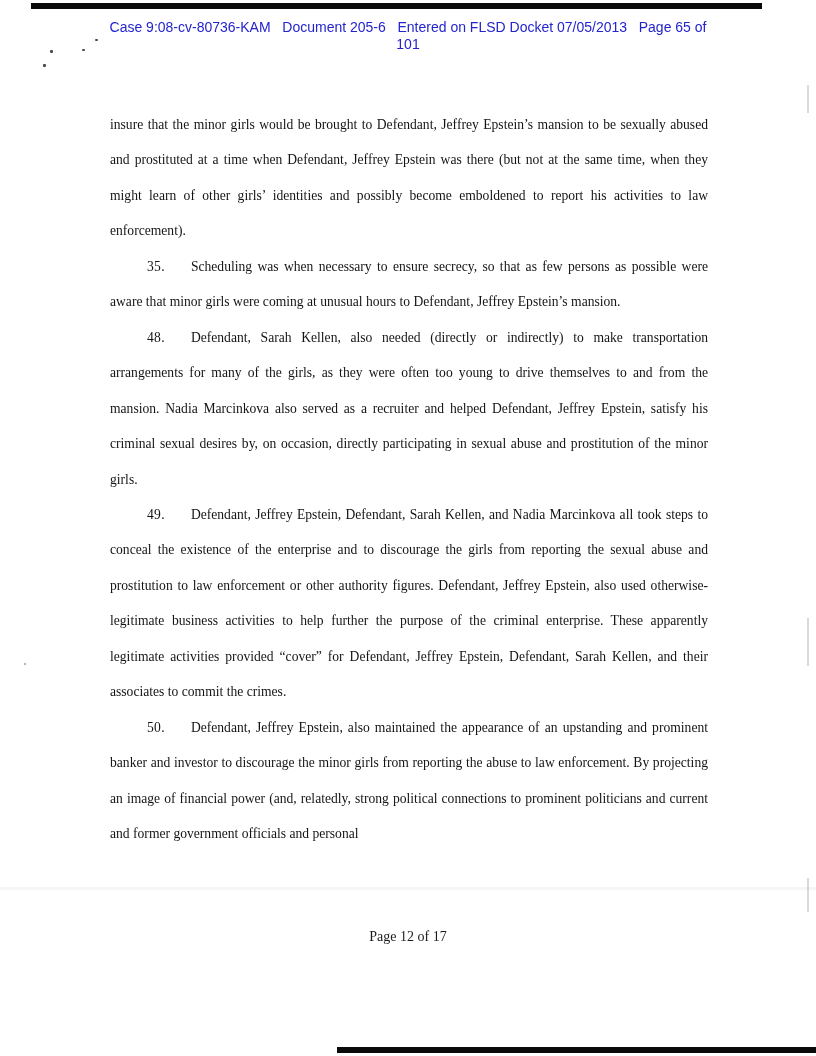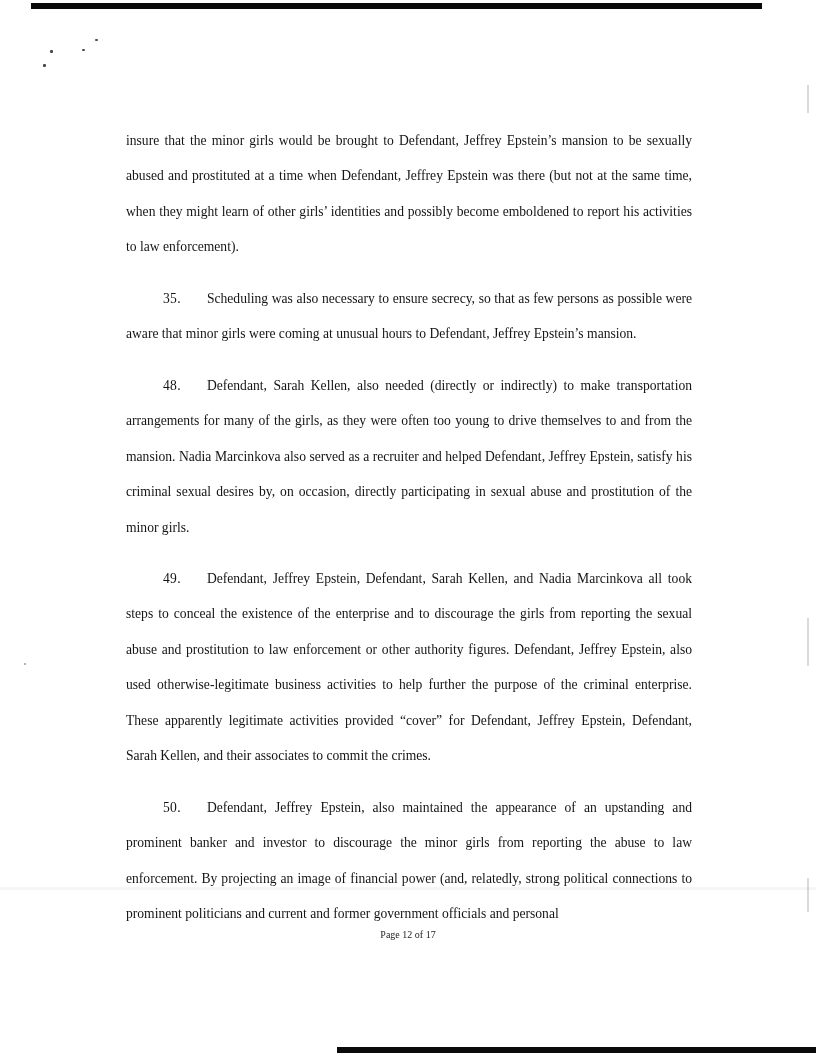--- a/index.html
+++ b/index.html
@@ -53,21 +53,21 @@
     top: 107px;
     left: 110px;
     width: 598px;
     font-family: "Liberation Serif", serif;
     font-size: 13.6px;
     line-height: 35.45px;
     color: #141414;
     text-align: justify;
   }
   .body-text p {
-    margin: 16px;
+    margin: 0;
     padding: 0;
     text-indent: 37px;
   }
   .body-text p.flush {
     text-indent: 0;
   }
   .pnum {
     letter-spacing: 0.3px;
   }
   .ptab {
@@ -75,21 +75,21 @@
     width: 26px;
   }
   
   .footer {
     position: absolute;
     top: 929px;
     left: 0;
     right: 0;
     text-align: center;
     font-family: "Liberation Serif", serif;
-    font-size: 10px;
+    font-size: 14px;
     color: #1c1c1c;
   }
   
   .speck {
     position: absolute;
     background: #4a4a4a;
     border-radius: 1px;
   }
   .speck.s1 { left: 95px;  top: 39px; width: 3px; height: 2px; }
   .speck.s2 { left: 50px;  top: 50px; width: 3px; height: 3px; }
@@ -115,35 +115,39 @@
     background: rgba(0,0,0,0.035);
   }
 </style>
 </head>
 <body>
 
 <div class="page">
 
   <div class="scan-bar top"></div>
 
+  <div class="header">
+    <div class="hline">Case 9:08-cv-80736-KAM   Document 205-6   Entered on FLSD Docket 07/05/2013   Page 65 of</div>
+    <div class="hline">101</div>
+  </div>
 
   <div class="speck s1"></div>
   <div class="speck s2"></div>
   <div class="speck s3"></div>
   <div class="speck s4"></div>
   <div class="speck s5"></div>
 
   <div class="edge-streak e1"></div>
   <div class="edge-streak e2"></div>
   <div class="edge-streak e3"></div>
   <div class="scan-line"></div>
 
   <div class="body-text">
       <p class="flush"><span>insure that the minor girls would be brought to Defendant, Jeffrey Epstein’s mansion to be sexually abused and prostituted at a time when Defendant, Jeffrey Epstein was there (but not at the same time, when they might learn of other girls’ identities and possibly become emboldened to report his activities to law enforcement).</span></p>
-      <p><span class="pnum">35.</span><span class="ptab"></span><span>Scheduling was also necessary to ensure secrecy, so that as few persons as possible were aware that minor girls were coming at unusual hours to Defendant, Jeffrey Epstein’s mansion.</span></p>
+      <p><span class="pnum">35.</span><span class="ptab"></span><span>Scheduling was when necessary to ensure secrecy, so that as few persons as possible were aware that minor girls were coming at unusual hours to Defendant, Jeffrey Epstein’s mansion.</span></p>
       <p><span class="pnum">48.</span><span class="ptab"></span><span>Defendant, Sarah Kellen, also needed (directly or indirectly) to make transportation arrangements for many of the girls, as they were often too young to drive themselves to and from the mansion.  Nadia Marcinkova also served as a recruiter and helped Defendant, Jeffrey Epstein, satisfy his criminal sexual desires by, on occasion, directly participating in sexual abuse and prostitution of the minor girls.</span></p>
       <p><span class="pnum">49.</span><span class="ptab"></span><span>Defendant, Jeffrey Epstein, Defendant, Sarah Kellen, and Nadia Marcinkova all took steps to conceal the existence of the enterprise and to discourage the girls from reporting the sexual abuse and prostitution to law enforcement or other authority figures.  Defendant, Jeffrey Epstein, also used otherwise-legitimate business activities to help further the purpose of the criminal enterprise.  These apparently legitimate activities provided “cover” for Defendant, Jeffrey Epstein, Defendant, Sarah Kellen, and their associates to commit the crimes.</span></p>
       <p><span class="pnum">50.</span><span class="ptab"></span><span>Defendant, Jeffrey Epstein, also maintained the appearance of an upstanding and prominent banker and investor to discourage the minor girls from reporting the abuse to law enforcement.  By projecting an image of financial power (and, relatedly, strong political connections to prominent politicians and current and former government officials and personal</span></p>
     </div>
 
   <div class="footer">Page 12 of 17</div>
 
   <div class="scan-bar bottom"></div>
 
 </div>

